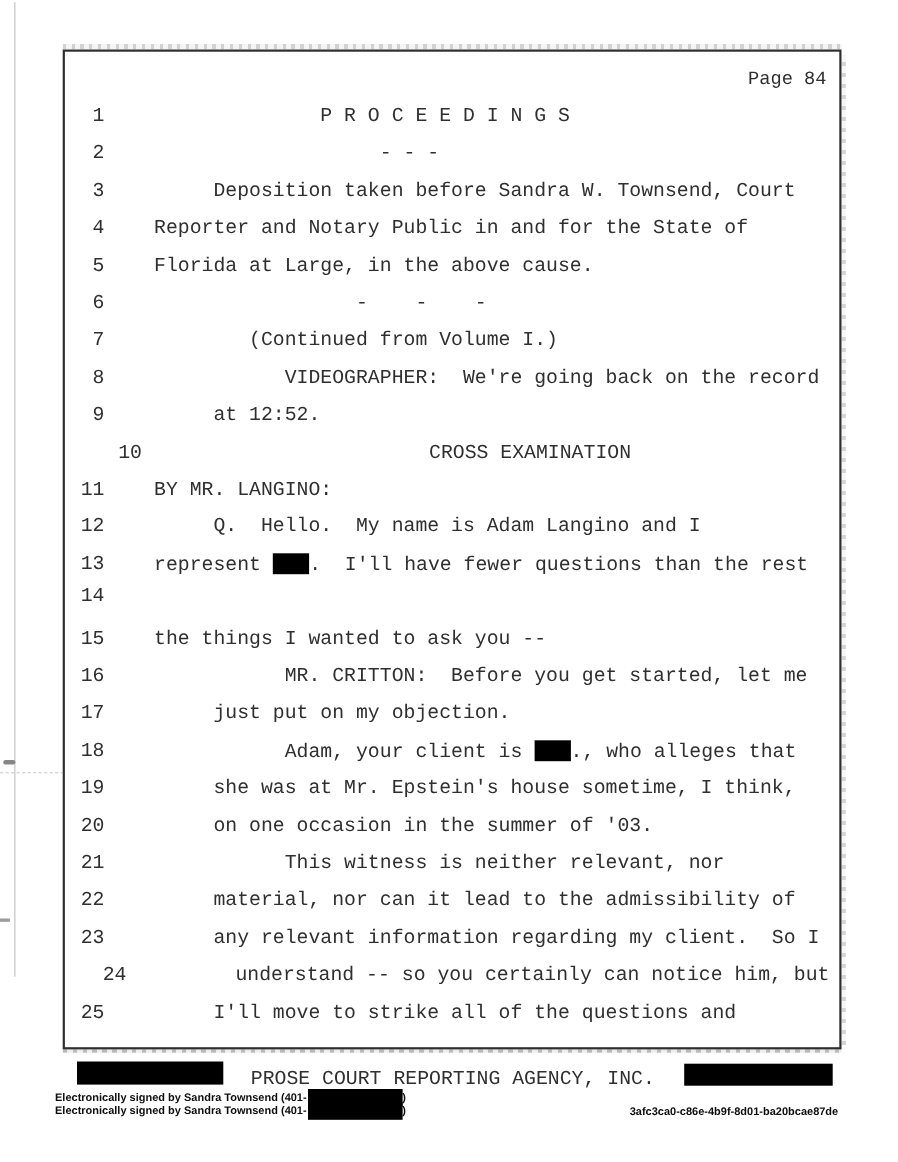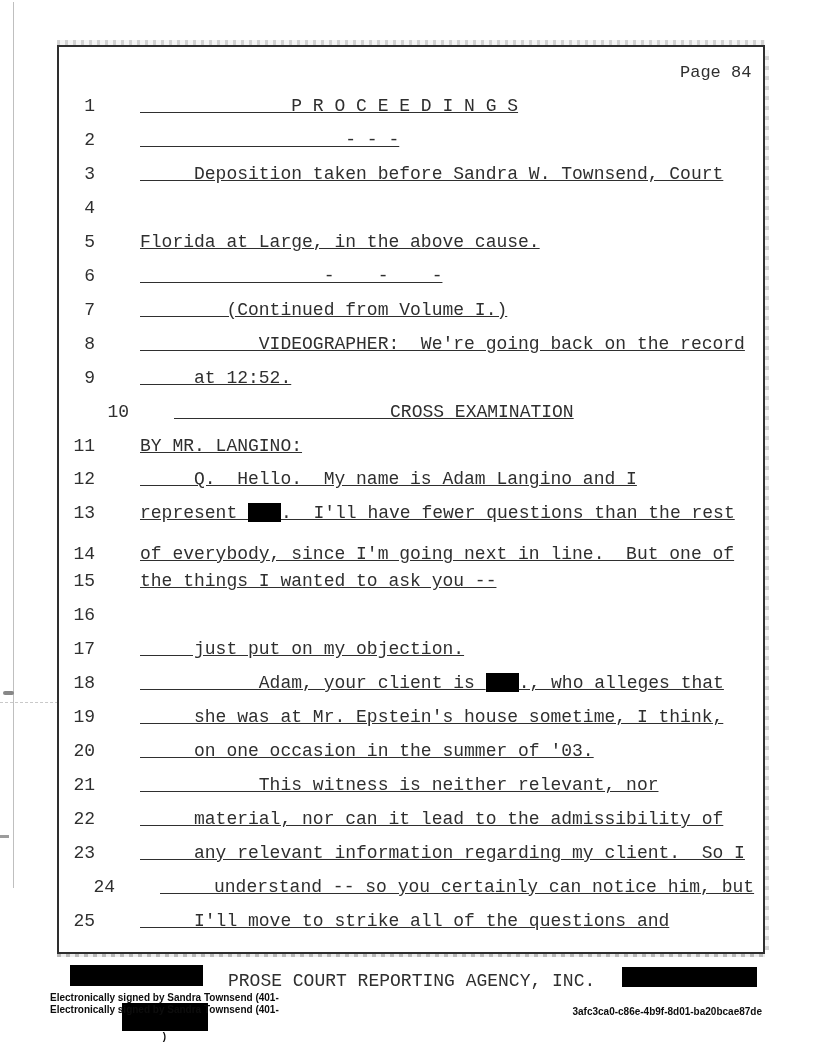--- a/index.html
+++ b/index.html
@@ -60,42 +60,41 @@
 
   
   .t-line {
     position:absolute; left:0; right:0; height:22px;
     font-size:18px; line-height:20px; white-space:pre;
   }
   .lnum {
     position:absolute; left:57px; width:38px; text-align:right;
   }
   .ltext {
-    position:absolute; left:140px;text-decoration:underline;
+    position:absolute; left:140px;
   }
   .redact-inline {
     display:inline-block; width:33px; height:19px;
     background:#000000; vertical-align:-4px;
   }
 
   
   .agency {
     position:absolute; left:228px; top:971px;
     font-size:18px; white-space:pre;
   }
   .box-left  { position:absolute; left:70px;  top:965px; width:133px; height:21px; background:#000; }
   .box-right { position:absolute; left:622px; top:967px; width:135px; height:20px; background:#000; }
 
   .sig-block { position:absolute; left:50px; top:992px; }
   .sig-row {
     height:12px; display:flex; align-items:center;
     font-family:"Liberation Sans", sans-serif;
     font-weight:bold; font-size:10px; color:#0d0d0d;
     white-space:pre;
-    flex-direction:column;
   }
   .sig-redact { width:86px; height:16px; background:#000; flex:none; margin-left:1px; }
 
   .doc-hash {
     position:absolute; right:54px; top:1006px;
     font-family:"Liberation Sans", sans-serif;
     font-weight:bold; font-size:10px; color:#0d0d0d;text-align:right;
   }
 </style>
 </head>
@@ -110,33 +109,33 @@
 <div class="scan-mark2"></div>
 
 <div class="page-box"></div>
 
 <div class="page-label">Page 84</div>
 
 <div id="transcript-lines">
     <div class="t-line" style="top: 96px;"><span class="lnum">1</span><span class="ltext">              P R O C E E D I N G S</span></div>
     <div class="t-line" style="top: 129.95px;"><span class="lnum">2</span><span class="ltext">                   - - -</span></div>
     <div class="t-line" style="top: 163.9px;"><span class="lnum">3</span><span class="ltext">     Deposition taken before Sandra W. Townsend, Court</span></div>
-    <div class="t-line" style="top: 197.85px;"><span class="lnum">4</span></div>
+    <div class="t-line" style="top: 197.85px;"><span class="lnum">4</span><span class="ltext">Reporter and Notary Public in and for the State of</span></div>
     <div class="t-line" style="top: 231.8px;"><span class="lnum">5</span><span class="ltext">Florida at Large, in the above cause.</span></div>
     <div class="t-line" style="top: 265.75px;"><span class="lnum">6</span><span class="ltext">                 -    -    -</span></div>
     <div class="t-line" style="top: 299.7px;"><span class="lnum">7</span><span class="ltext">        (Continued from Volume I.)</span></div>
     <div class="t-line" style="top: 333.65px;"><span class="lnum">8</span><span class="ltext">           VIDEOGRAPHER:  We're going back on the record</span></div>
     <div class="t-line" style="top: 367.6px;"><span class="lnum">9</span><span class="ltext">     at 12:52.</span></div>
     <div class="t-line" style="top: 401.55px; margin-left: 34px;"><span class="lnum">10</span><span class="ltext">                    CROSS EXAMINATION</span></div>
     <div class="t-line" style="top: 435.5px;"><span class="lnum">11</span><span class="ltext">BY MR. LANGINO:</span></div>
     <div class="t-line" style="top: 469.45px;"><span class="lnum">12</span><span class="ltext">     Q.  Hello.  My name is Adam Langino and I</span></div>
     <div class="t-line" style="top: 503.4px;"><span class="lnum">13</span><span class="ltext">represent <span class="redact-inline"></span>.  I'll have fewer questions than the rest</span></div>
-    <div class="t-line" style="top: 544px;"><span class="lnum">14</span><span class="ltext">of everybody, since I'm going next in line.  But one of</span></div>
+    <div class="t-line" style="top: 532px;"><span class="lnum">14</span></div>
     <div class="t-line" style="top: 571.3px;"><span class="lnum">15</span><span class="ltext">the things I wanted to ask you --</span></div>
-    <div class="t-line" style="top: 605.25px; padding-left: 40px;"><span class="lnum">16</span></div>
+    <div class="t-line" style="top: 605.25px; padding-left: 40px;"><span class="lnum">16</span><span class="ltext">           MR. CRITTON:  Before you get started, let me</span></div>
     <div class="t-line" style="top: 639.2px;"><span class="lnum">17</span><span class="ltext">     just put on my objection.</span></div>
     <div class="t-line" style="top: 673.15px; padding-left: 28px;"><span class="lnum">18</span><span class="ltext">           Adam, your client is <span class="redact-inline"></span>., who alleges that</span></div>
     <div class="t-line" style="top: 707.1px;"><span class="lnum">19</span><span class="ltext">     she was at Mr. Epstein's house sometime, I think,</span></div>
     <div class="t-line" style="top: 741.05px;"><span class="lnum">20</span><span class="ltext">     on one occasion in the summer of '03.</span></div>
     <div class="t-line" style="top: 775px;"><span class="lnum">21</span><span class="ltext">           This witness is neither relevant, nor</span></div>
     <div class="t-line" style="top: 808.95px;"><span class="lnum">22</span><span class="ltext">     material, nor can it lead to the admissibility of</span></div>
     <div class="t-line" style="top: 842.9px;"><span class="lnum">23</span><span class="ltext">     any relevant information regarding my client.  So I</span></div>
     <div class="t-line" style="top: 876.85px; margin-left: 20px;"><span class="lnum">24</span><span class="ltext">     understand -- so you certainly can notice him, but</span></div>
     <div class="t-line" style="top: 910.8px;"><span class="lnum">25</span><span class="ltext">     I'll move to strike all of the questions and</span></div>
   </div>

